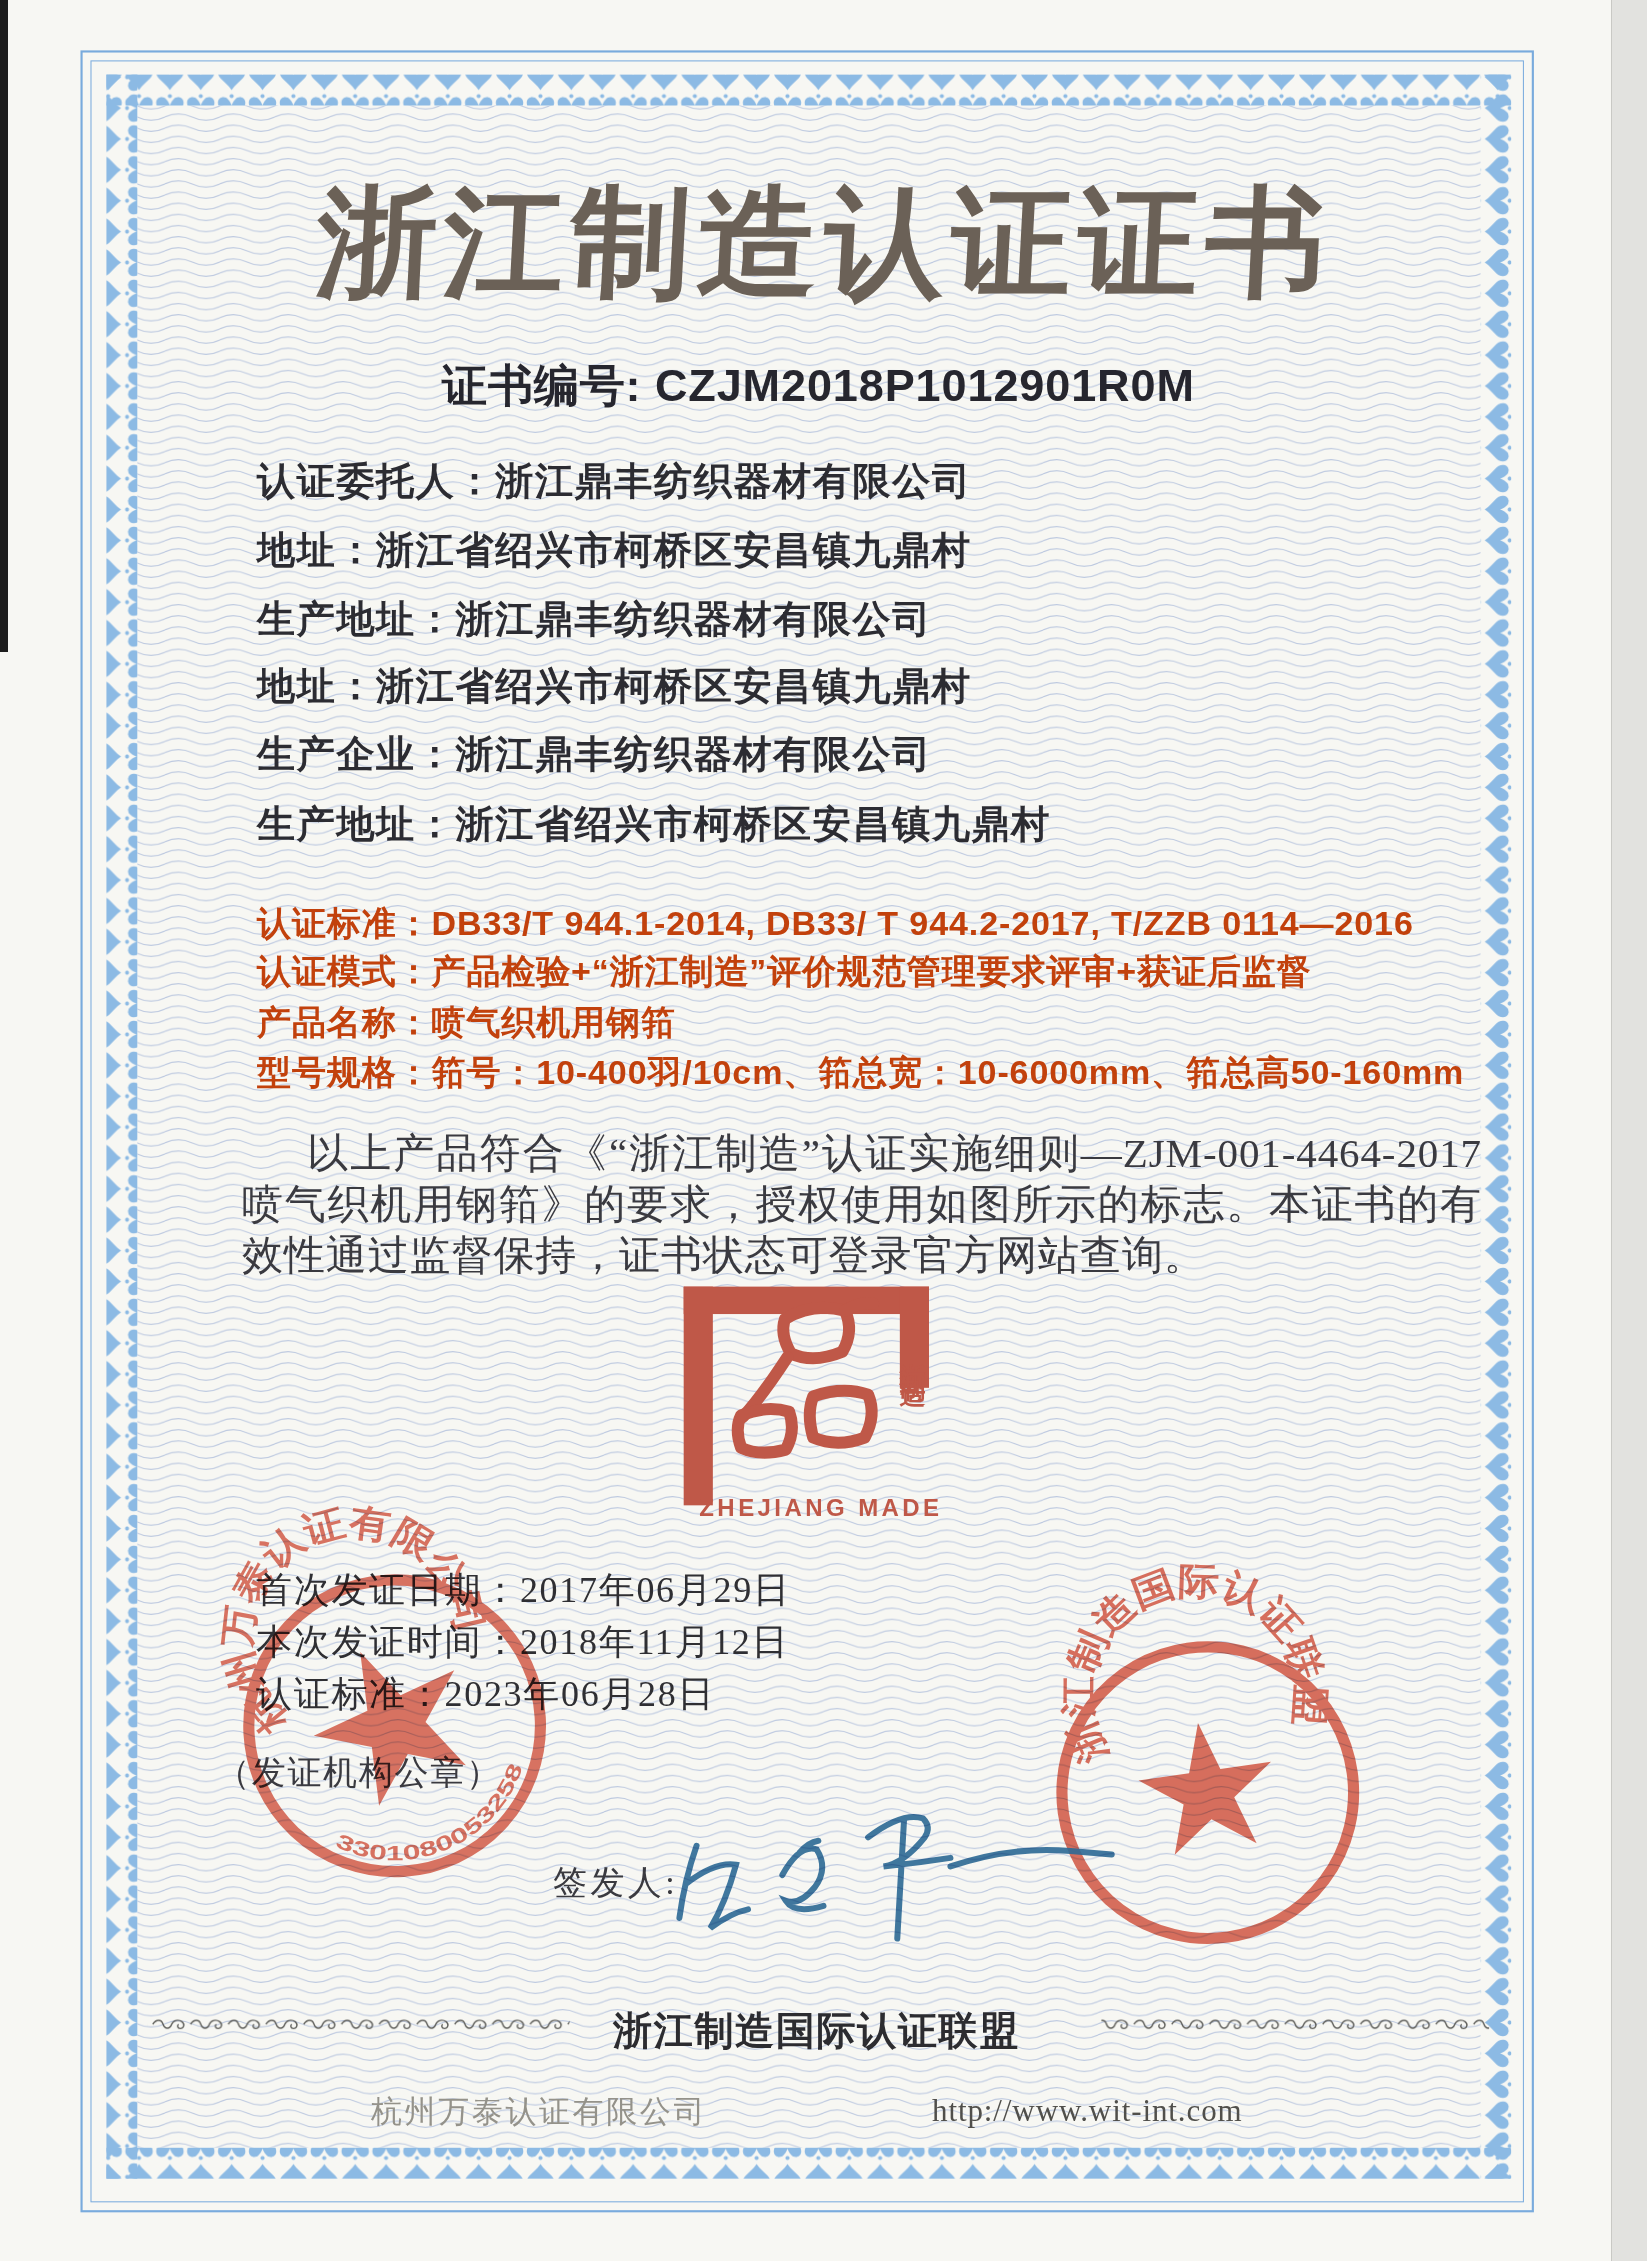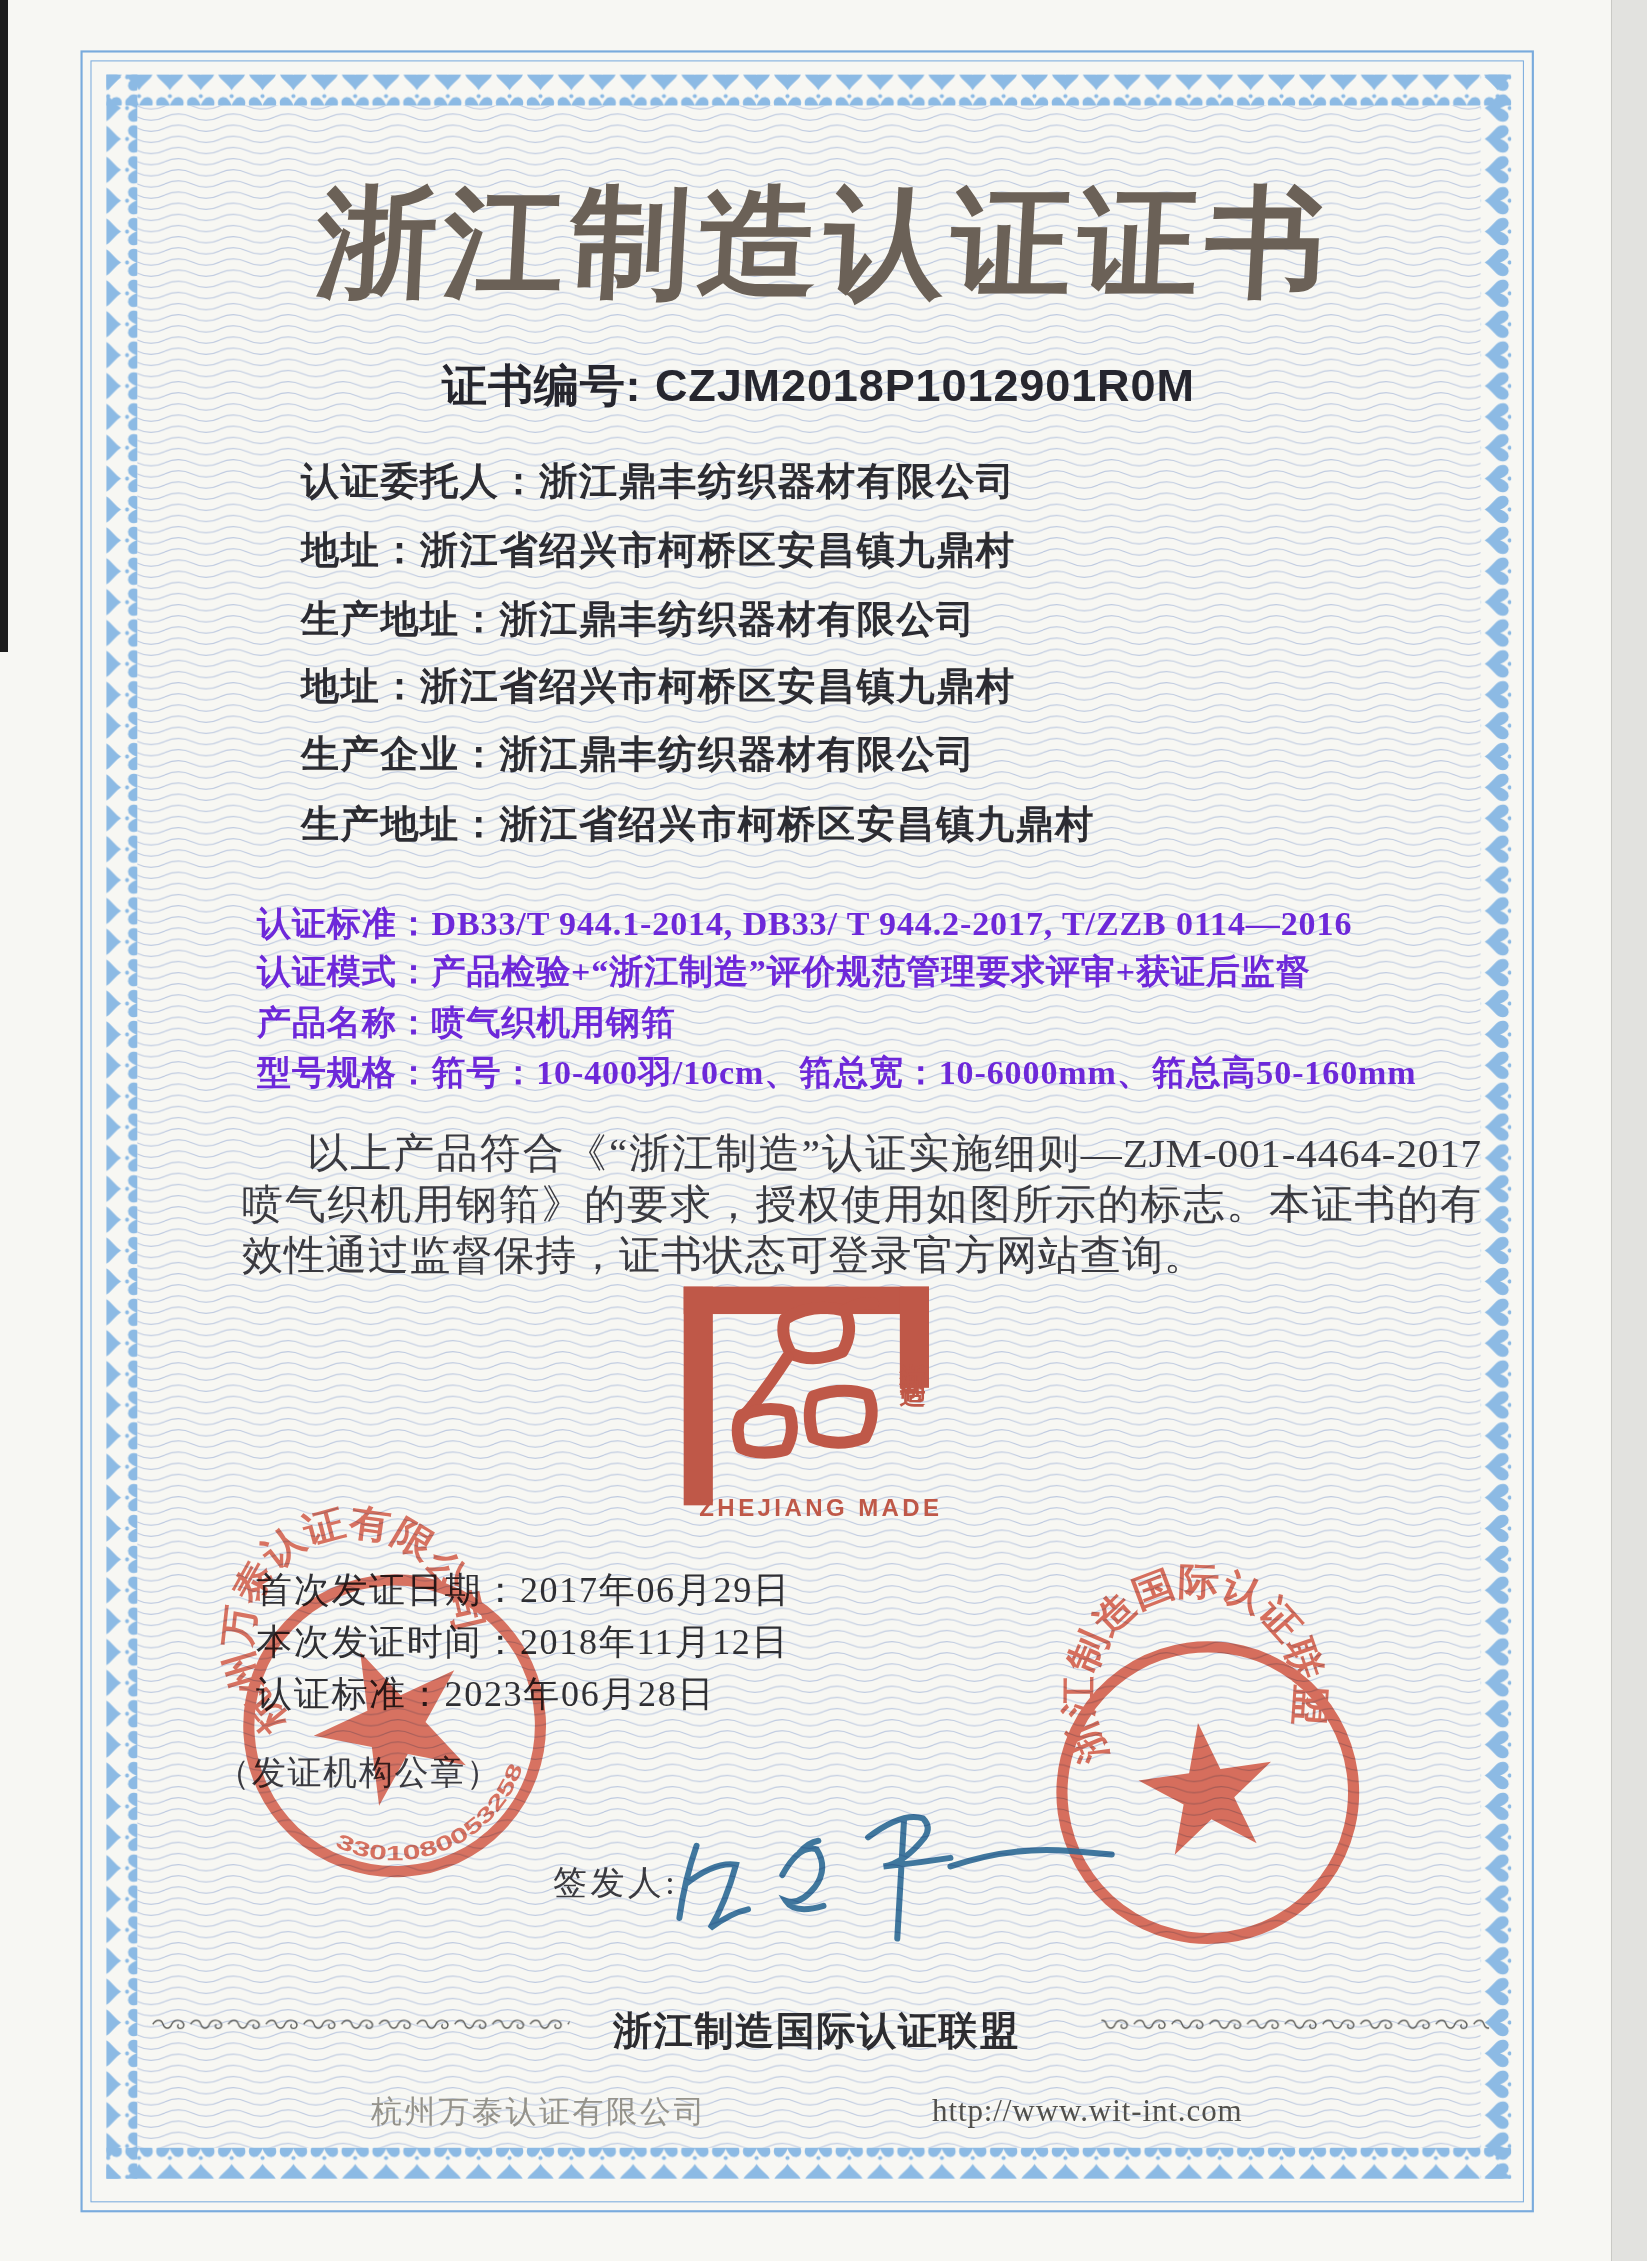--- a/index.html
+++ b/index.html
@@ -7,22 +7,22 @@
        font-family:"Liberation Sans",sans-serif;overflow:hidden;}
   .paper{position:absolute;left:0;top:0;width:1611px;height:2261px;background:#f7f7f3;}
   .edge-left{position:absolute;left:0;top:0;width:7.7px;height:652px;background:#1d1d1d;}
   .edge-right{position:absolute;left:1611px;top:0;width:36px;height:2261px;background:#e2e2df;border-left:0.9px solid #c9c9c5;}
   svg.layer{position:absolute;left:0;top:0;}
   .txt{position:absolute;color:#2c2c32;white-space:nowrap;}
   .title{left:317px;top:163px;font-family:"DejaVu Serif","Liberation Serif",serif;
          font-size:120px;font-weight:bold;color:#6b6157;letter-spacing:6.9px;
          transform:skewX(-3deg);}
   .certno{left:442px;top:356px;font-size:45px;font-weight:bold;color:#26262e;letter-spacing:0.9px;}
-  .info{left:257px;font-size:38px;font-weight:700;color:#2c2c32;letter-spacing:1.7px;margin-left:44px;}
-  .detail{left:257px;font-size:34px;font-weight:700;color:#6d28d9;letter-spacing:0.9px;font-family:Liberation Serif, serif;}
+  .info{left:257px;font-size:38px;font-weight:700;color:#2c2c32;letter-spacing:1.7px;}
+  .detail{left:257px;font-size:34px;font-weight:700;color:#c2410c;letter-spacing:0.9px;}
   .statement{left:242px;top:1128px;width:1240px;font-family:"Liberation Serif",serif;
              font-size:41px;line-height:51px;color:#3a3a40;text-indent:65px;
              white-space:normal;text-align:justify;letter-spacing:0.9px;}
   .date{left:228px;font-family:"Liberation Serif",serif;font-size:36px;color:#2f2f33;letter-spacing:1.7px;margin-left:28px;}
   .sealnote{left:216px;top:1750px;font-family:Liberation Serif, serif;font-size:34px;color:#3a3a40;letter-spacing:1.7px;}
   .signer{left:553px;top:1860px;font-family:"Liberation Serif",serif;font-size:34px;color:#3a3a40;letter-spacing:3.4px;}
   .footer-alliance{left:602px;top:2004px;width:429px;text-align:center;font-size:39px;
                    font-weight:700;color:#2c2c30;letter-spacing:1.7px;}
   .footer-company{left:371px;top:2091px;font-family:"Liberation Serif",serif;font-size:31px;color:#94928a;letter-spacing:2.6px;}
   .footer-url{left:932px;top:2093px;font-family:Liberation Serif, serif;font-size:31px;color:#504f4b;letter-spacing:0.9px;}

